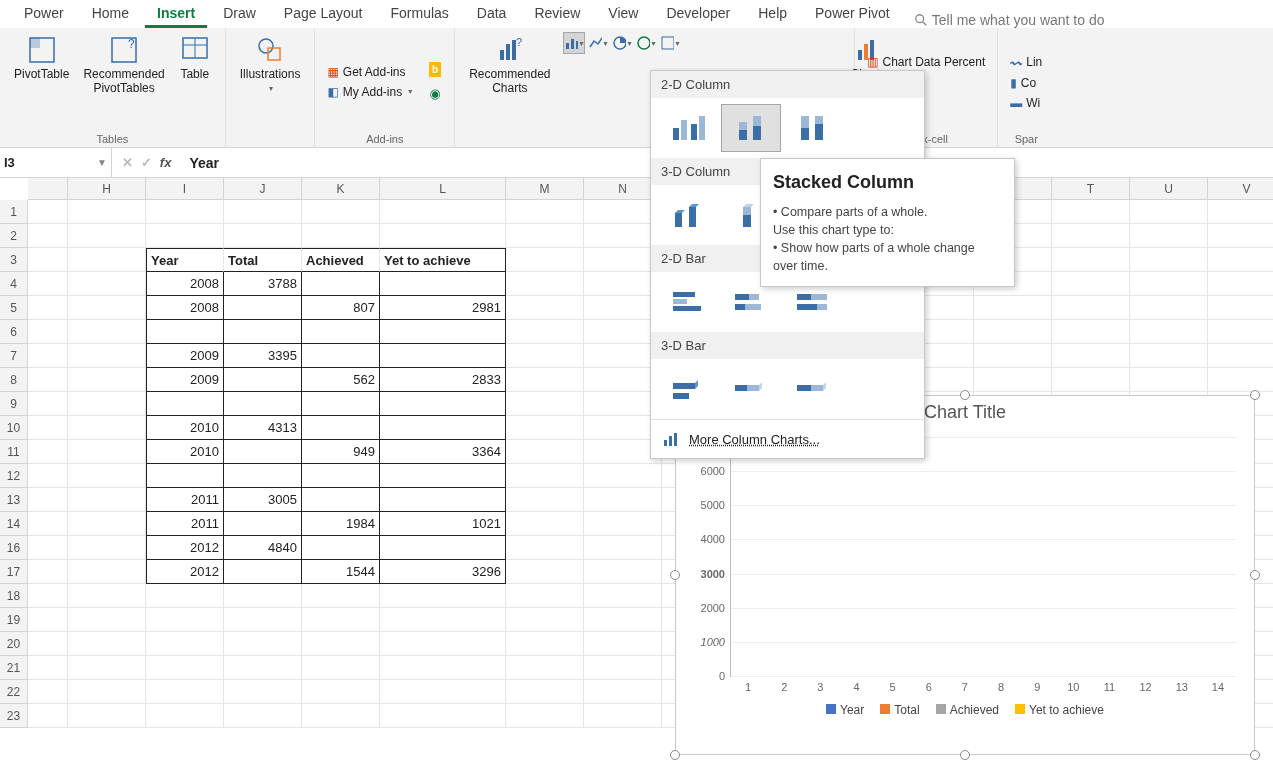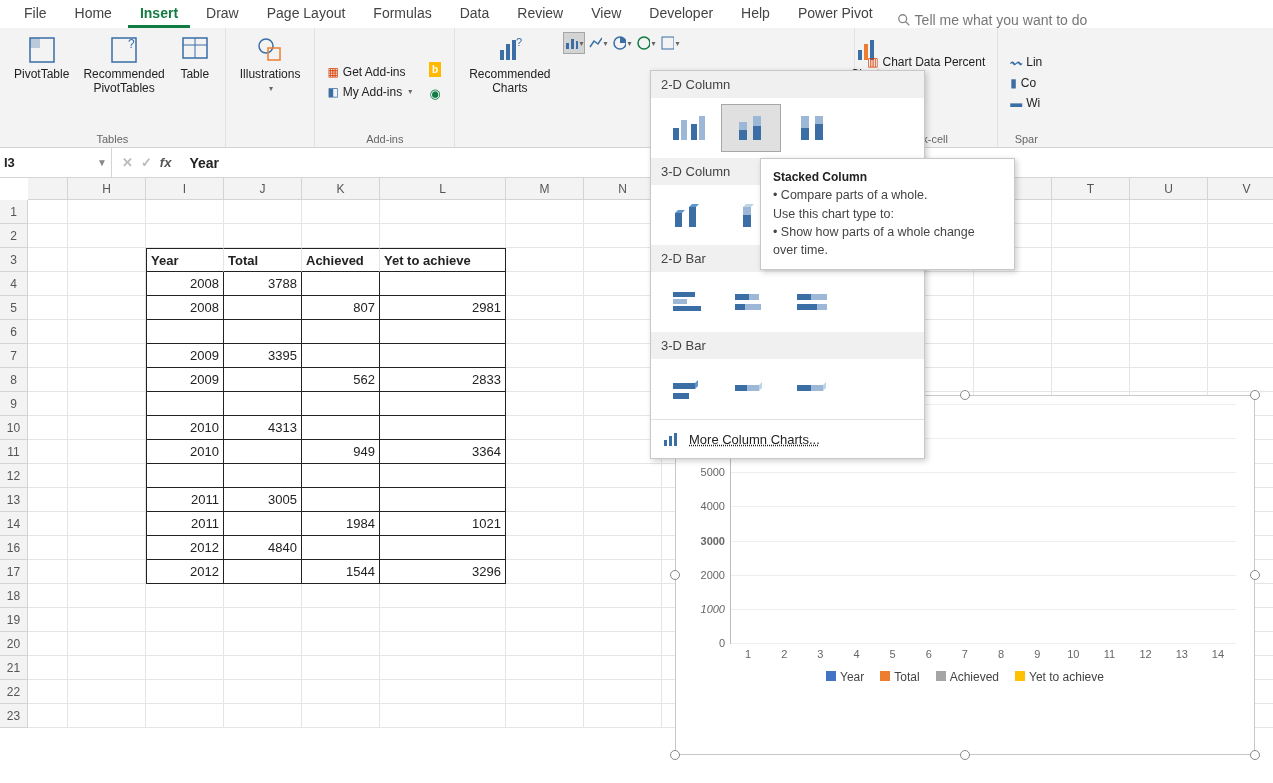--- a/index.html
+++ b/index.html
@@ -52,21 +52,21 @@
   
   .chart-dropdown { position:absolute; left:650px; top:70px; width:275px; background:#fff; border:1px solid #c8c8c8; box-shadow:2px 2px 6px rgba(0,0,0,.2); z-index:50; }
   .cd-section-label { background:#f0f0f0; padding:6px 10px; font-size:13px; color:#444;}
   .cd-icons { display:flex; gap:2px; padding:6px 8px; }
   .cd-icon { width:60px; height:48px; display:flex; align-items:center; justify-content:center; border:1px solid transparent; cursor:pointer;}
   .cd-icon.hover { background:#e0e0e0; border:1px solid #a6a6a6;}
   .cd-more { display:flex; align-items:center; gap:10px; padding:10px 10px; border-top:1px solid #e1e1e1; font-size:13px; cursor:pointer;}
   
   
   .tooltip { position:absolute; left:760px; top:158px; width:255px; background:#fff; border:1px solid #c8c8c8; box-shadow:2px 2px 6px rgba(0,0,0,.2); padding:10px 12px; z-index:60; font-size:12.5px; color:#444; line-height:1.45;}
-  .tooltip .tt-title { font-weight:600; font-size:12px; color:#222; margin-bottom:0;}
+  .tooltip .tt-title { font-weight:600; font-size:18px; color:#222; margin-bottom:8px;}
   
   
   .chart-obj { position:absolute; left:675px; top:395px; width:580px; height:360px; background:#fff; border:1px solid #c8c8c8; z-index:20;}
   .chart-handle { position:absolute; width:10px; height:10px; background:#fff; border:1.5px solid #888; border-radius:50%;}
   .ch-tl{left:-6px;top:-6px;} .ch-tr{right:-6px;top:-6px;} .ch-bl{left:-6px;bottom:-6px;} .ch-br{right:-6px;bottom:-6px;}
   .ch-tm{left:50%;top:-6px;margin-left:-5px;} .ch-bm{left:50%;bottom:-6px;margin-left:-5px;}
   .ch-ml{left:-6px;top:50%;margin-top:-5px;} .ch-mr{right:-6px;top:50%;margin-top:-5px;}
   .chart-title { text-align:center; font-size:18px; color:#555; padding:6px 0;}
   .plot-area { position:relative; margin:8px 18px 0 54px; height:240px; border-left:1px solid #bbb; border-bottom:1px solid #bbb;}
   .gridline { position:absolute; left:0; right:0; border-top:1px solid #eee;}
@@ -77,21 +77,21 @@
   .seg.year{background:#4472C4;} .seg.total{background:#ED7D31;} .seg.ach{background:#A5A5A5;} .seg.yet{background:#FFC000;}
   .xlabels { display:flex; justify-content:space-around; margin:4px 18px 0 54px; font-size:11px; color:#666;}
   .xlabels span{width:20px; text-align:center;}
   .legend { display:flex; justify-content:center; gap:16px; margin-top:10px; font-size:12px; color:#444; align-items:center;}
   .swatch{display:inline-block;width:10px;height:10px;margin-right:4px;}
 </style>
 </head>
 <body>
 
 <div class="tab-strip">
-  <div class="tab">File</div>
+  <div class="tab">Power</div>
   <div class="tab">Home</div>
   <div class="tab active">Insert</div>
   <div class="tab">Draw</div>
   <div class="tab">Page Layout</div>
   <div class="tab">Formulas</div>
   <div class="tab">Data</div>
   <div class="tab">Review</div>
   <div class="tab">View</div>
   <div class="tab">Developer</div>
   <div class="tab">Help</div>
@@ -854,20 +854,21 @@
 
 <div class="chart-obj">
   <div class="chart-handle ch-tl"></div>
   <div class="chart-handle ch-tm"></div>
   <div class="chart-handle ch-tr"></div>
   <div class="chart-handle ch-ml"></div>
   <div class="chart-handle ch-mr"></div>
   <div class="chart-handle ch-bl"></div>
   <div class="chart-handle ch-bm"></div>
   <div class="chart-handle ch-br"></div>
+  <div class="chart-title">Chart Title</div>
   <div class="plot-area" id="plot">
       <div class="gridline" style="top: 100%;"></div>
       <div class="ytick" style="top: 100%;">0</div>
       <div class="gridline" style="top: 85.7143%;"></div>
       <div class="ytick" style="top: 85.7143%; font-style: italic;">1000</div>
       <div class="gridline" style="top: 71.4286%;"></div>
       <div class="ytick" style="top: 71.4286%;">2000</div>
       <div class="gridline" style="top: 57.1429%;"></div>
       <div class="ytick" style="top: 57.1429%; font-weight: bold;">3000</div>
       <div class="gridline" style="top: 42.8571%;"></div>

